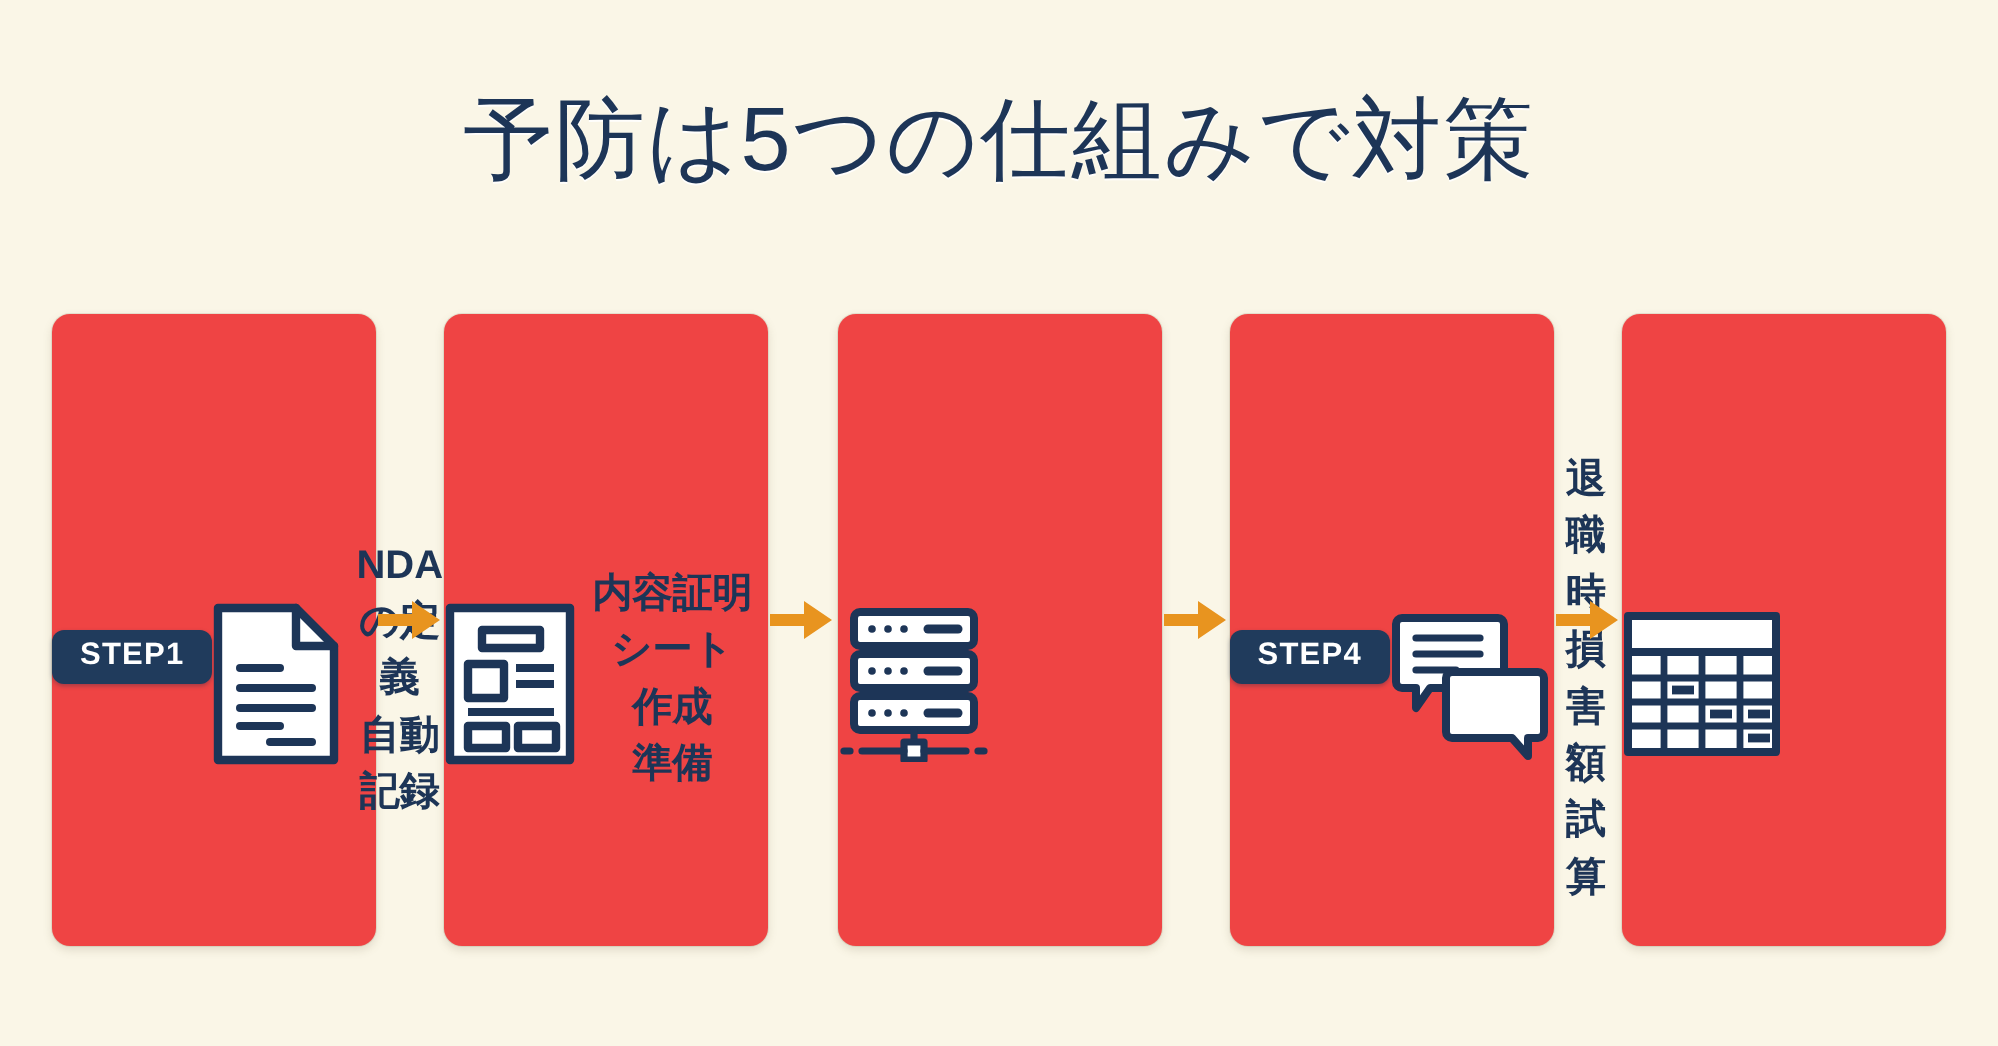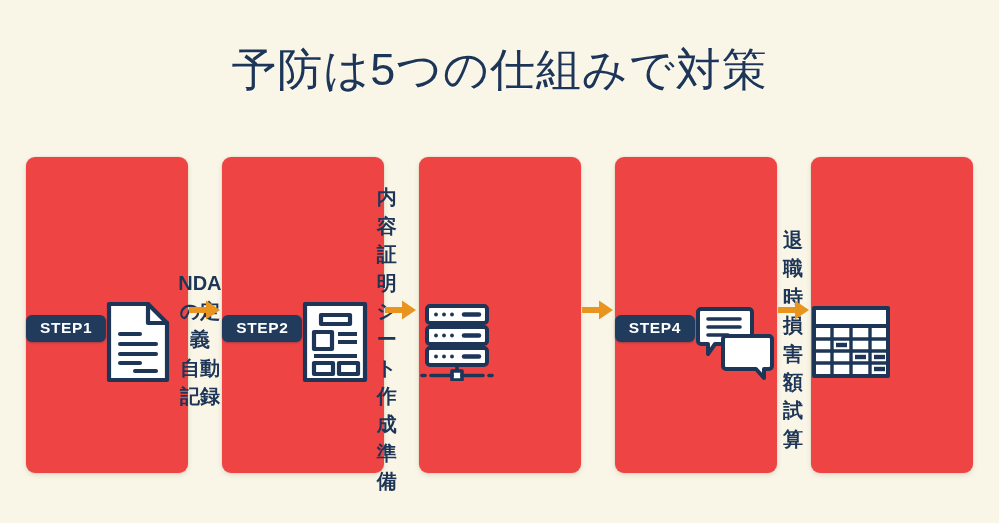--- a/index.html
+++ b/index.html
@@ -113,21 +113,20 @@
 自動記録</div>
     </div>
 
     <div class="arrow-cell">
       <svg class="arrow" viewBox="0 0 32 24">
         <path d="M0 9 H17 V2.5 L31 12 L17 21.5 V15 H0 Z" fill="#e8941f"></path>
       </svg>
     </div>
 
     <div class="card">
-      <div class="badge">STEP2</div>
       <div class="icon-wrap">
         <svg width="66" height="82" viewBox="0 0 66 82" fill="none" stroke="#1d3557" stroke-width="4.2" stroke-linejoin="round">
           <rect x="3" y="3" width="60" height="76" fill="#ffffff"></rect>
           <rect x="19" y="14" width="29" height="9"></rect>
           <rect x="12" y="31" width="18" height="17"></rect>
           <line x1="36" y1="33" x2="55" y2="33" stroke-width="4"></line>
           <line x1="36" y1="41" x2="55" y2="41" stroke-width="4"></line>
           <line x1="12" y1="55" x2="55" y2="55" stroke-width="4"></line>
           <rect x="12" y="62" width="19" height="11"></rect>
           <rect x="37" y="62" width="19" height="11"></rect>

